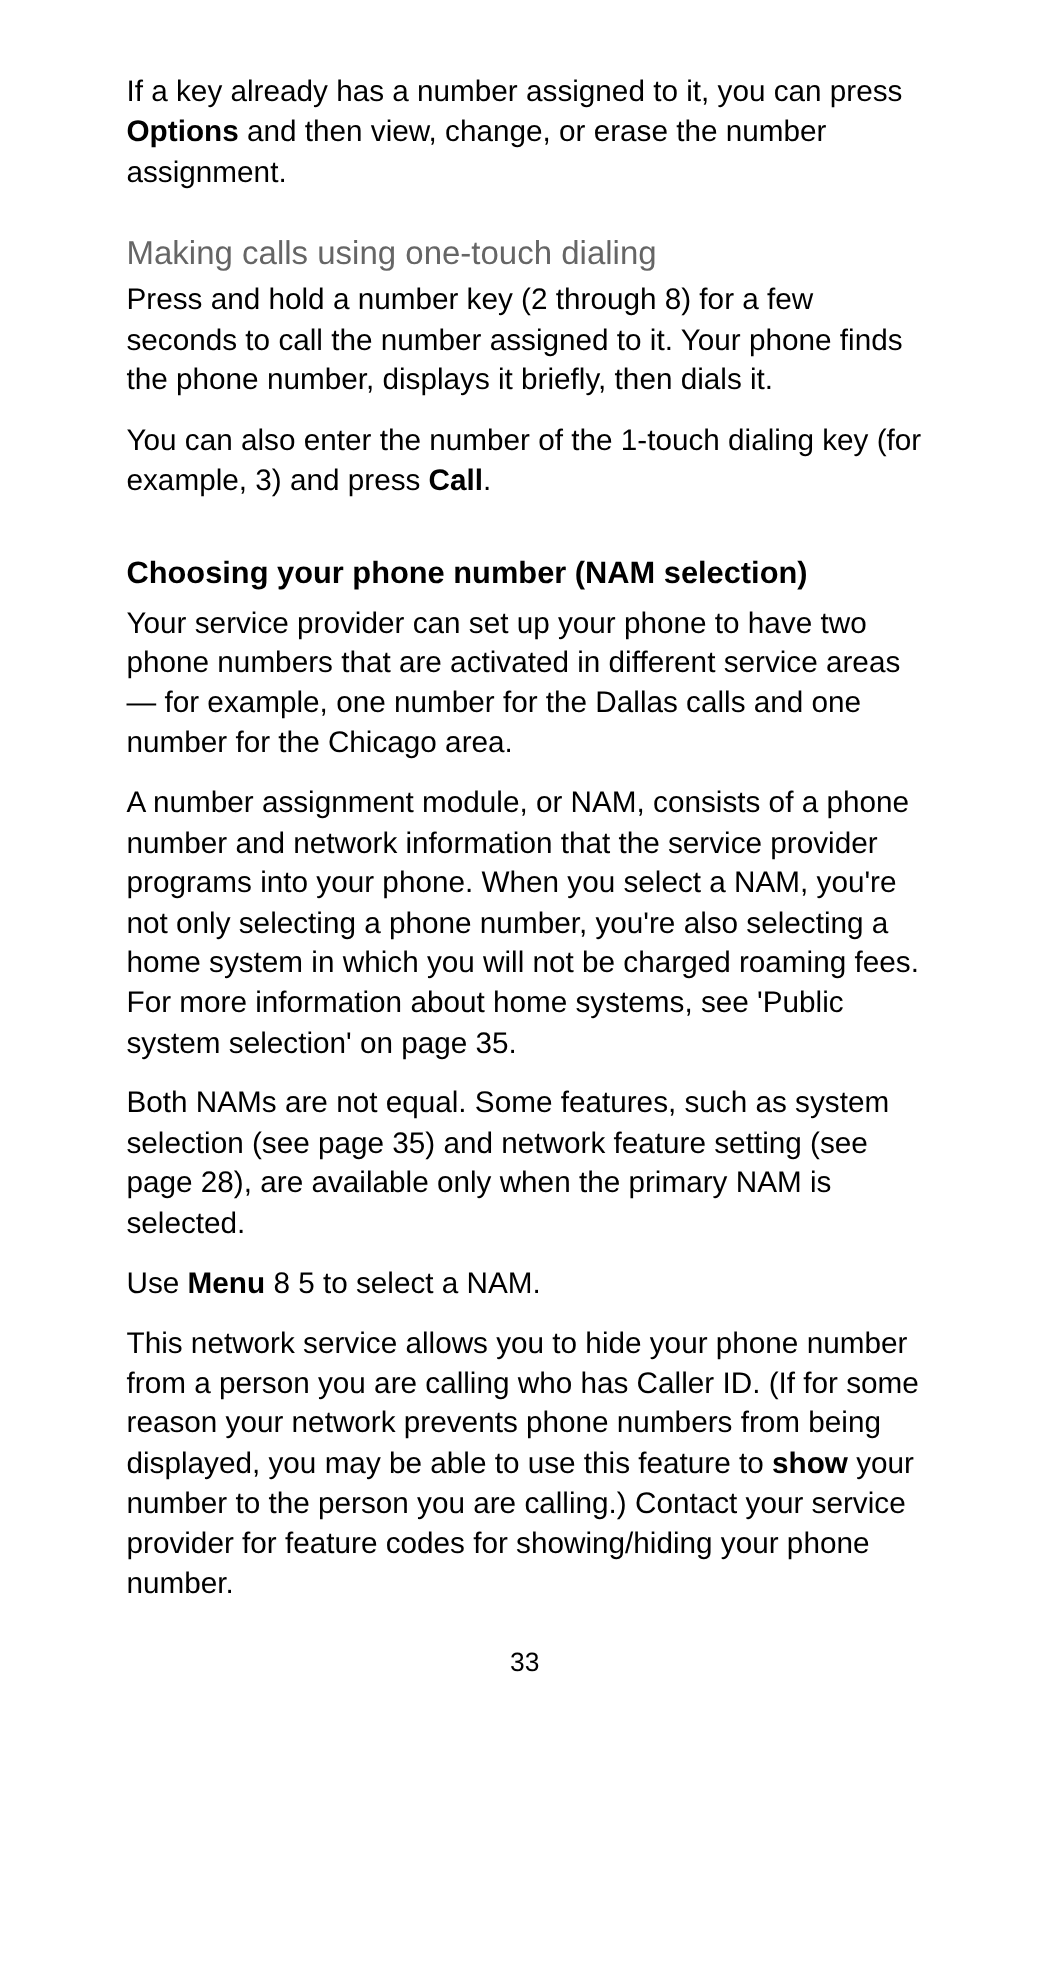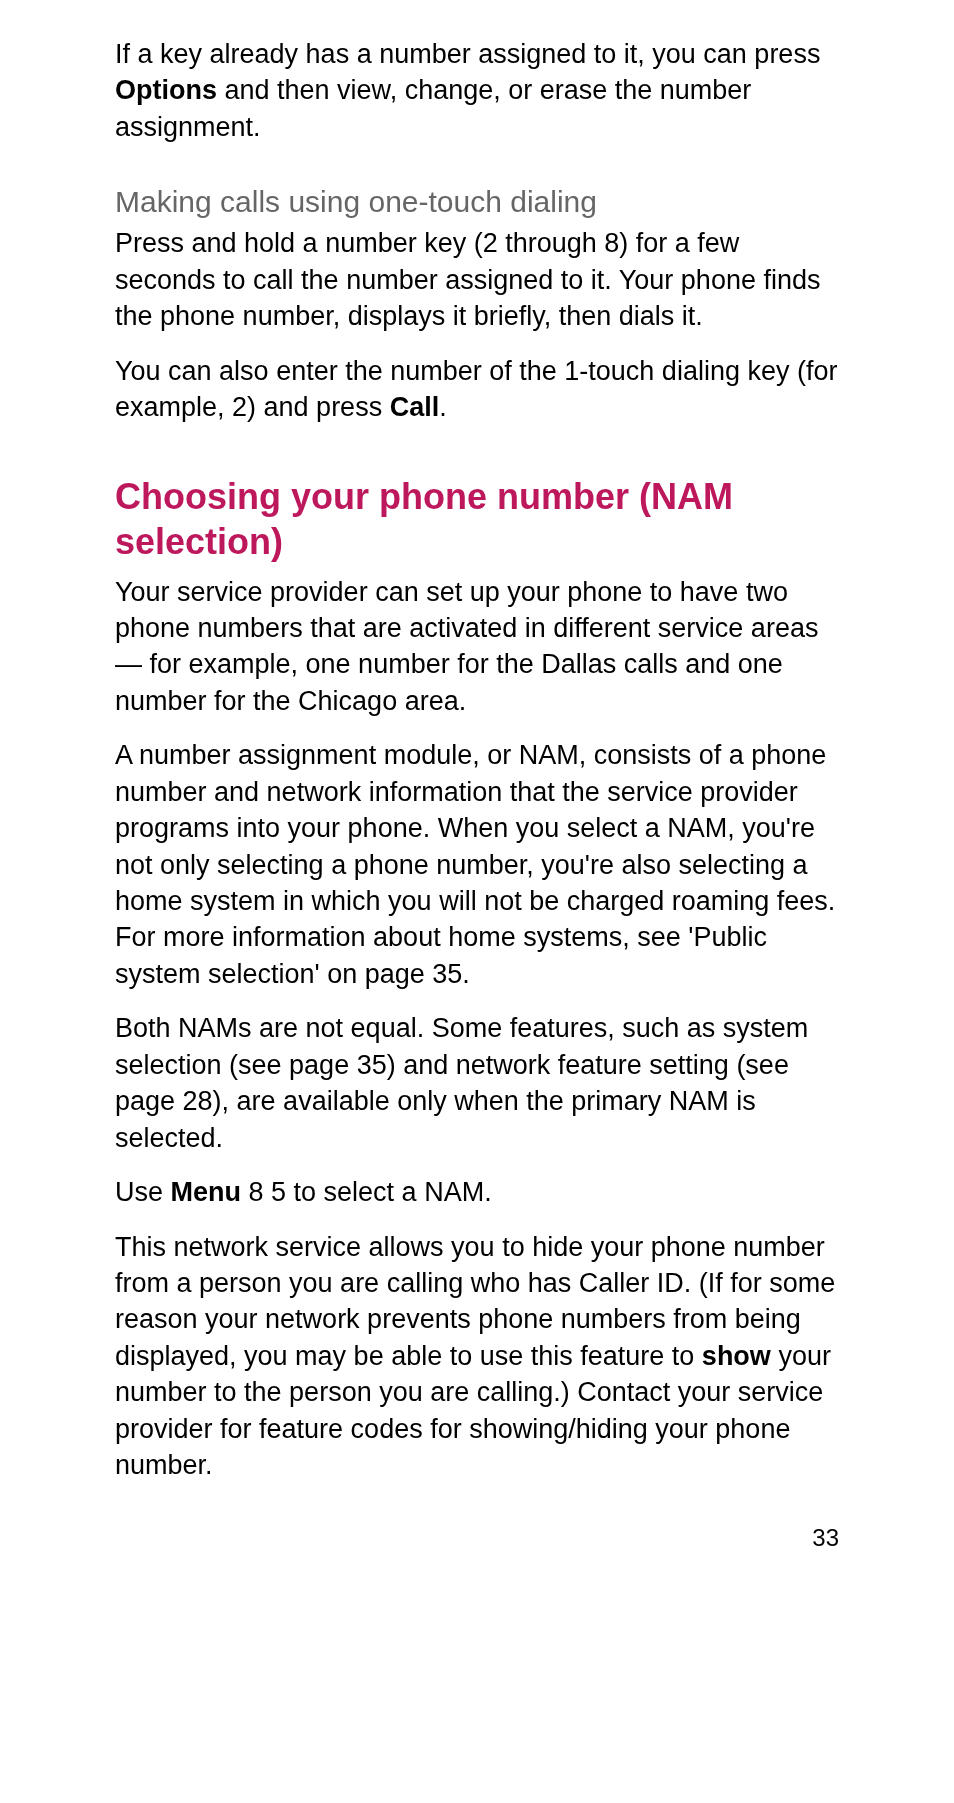--- a/index.html
+++ b/index.html
@@ -6,68 +6,68 @@
     margin: 0;
     padding: 0;
     font-family: Arial, Helvetica, sans-serif;
     background: #ffffff;
     color: #000000;
   }
   .page {
     width: 954px;
     min-height: 1803px;
     box-sizing: border-box;
-    padding: 36px 115px 40px 115px;
+    padding: 65px 115px 40px 115px;
     position: relative;
   }
   .body-text {
     font-size: 27px;
     line-height: 1.35;
     margin-bottom: 18px;
     color: #000;
   }
   .sub-heading {
     font-size: 30px;
     font-weight: normal;
     color: #666666;
     margin-top: 40px;
     margin-bottom: 6px;
   }
   .section-heading {
-    font-size: 36px;
+    font-size: 28px;
     font-weight: bold;
-    color: #be185d;
+    color: #000000;
     margin-top: 48px;
     margin-bottom: 10px;
     line-height: 1.25;
   }
   .bold {
     font-weight: bold;
   }
   .page-number {
-    text-align: right;
+    text-align: center;
     font-size: 24px;
     margin-top: 40px;
   }
 </style>
 </head>
 <body>
 
 <div class="page">
 
   <div class="body-text">
     <span>If a key already has a number assigned to it, you can press </span><span class="bold">Options</span><span> and then view, change, or erase the number assignment.</span>
   </div>
 
   <div class="sub-heading">Making calls using one-touch dialing</div>
 
   <div class="body-text">Press and hold a number key (2 through 8) for a few seconds to call the number assigned to it. Your phone finds the phone number, displays it briefly, then dials it.</div>
 
   <div class="body-text">
-    <span>You can also enter the number of the 1-touch dialing key (for example, 2) and press </span><span class="bold">Call</span><span>.</span>
+    <span>You can also enter the number of the 1-touch dialing key (for example, 3) and press </span><span class="bold">Call</span><span>.</span>
   </div>
 
   <div class="section-heading">Choosing your phone number (NAM selection)</div>
 
   <div class="body-text">Your service provider can set up your phone to have two phone numbers that are activated in different service areas — for example, one number for the Dallas calls and one number for the Chicago area.</div>
 
   <div class="body-text">A number assignment module, or NAM, consists of a phone number and network information that the service provider programs into your phone. When you select a NAM, you're not only selecting a phone number, you're also selecting a home system in which you will not be charged roaming fees. For more information about home systems, see 'Public system selection' on page 35.</div>
 
   <div class="body-text">Both NAMs are not equal. Some features, such as system selection (see page 35) and network feature setting (see page 28), are available only when the primary NAM is selected.</div>
 

